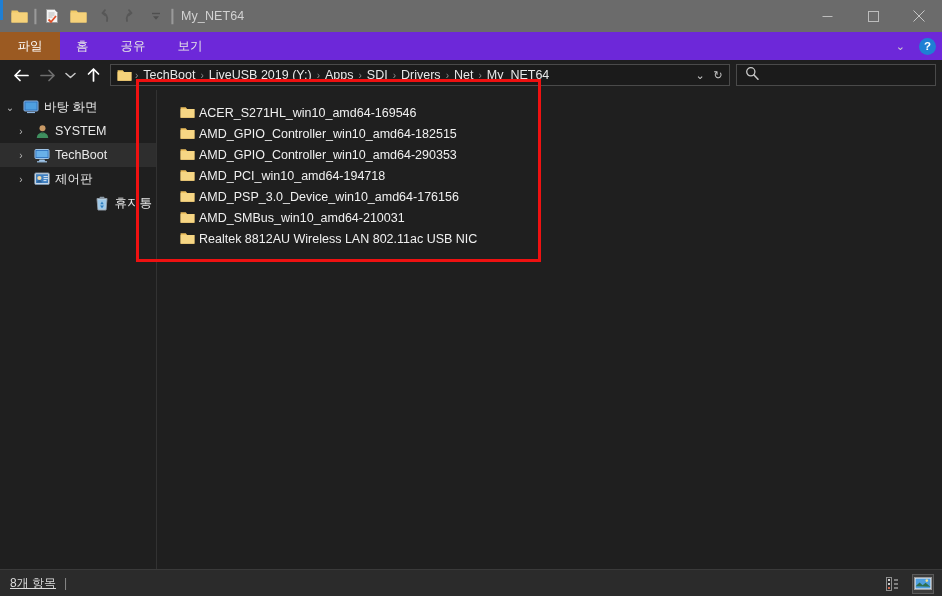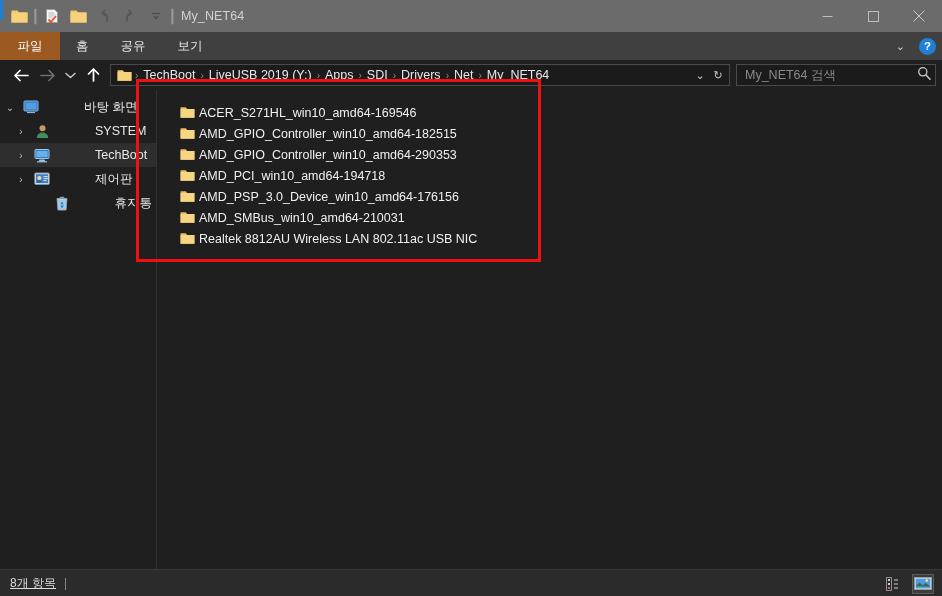--- a/index.html
+++ b/index.html
@@ -24,21 +24,21 @@
                letter-spacing: 0.1px; white-space: nowrap; }
   .wincontrols { position: absolute; right: 0; top: 0; height: 32px; display: flex; }
   .wc { width: 46px; height: 32px; display: flex; align-items: center;
         justify-content: center; }
   .wc svg { display: block; }
 
   
   .folder { display: block; }
 
   
-  .ribbon { height: 28px; background: #404040; display: flex; align-items: center;
+  .ribbon { height: 28px; background: #6d28d9; display: flex; align-items: center;
             flex: 0 0 28px; position: relative; }
   .tab { display: flex; align-items: center; justify-content: center;
          padding: 0 16px; color: #e6e6e6; font-size: 12.5px; height: 28px; }
   .tab.file { background: #9b5a22; color: #ffffff; min-width: 60px; }
   .ribbon-right { position: absolute; right: 6px; top: 0; height: 28px;
                   display: flex; align-items: center; gap: 10px; }
   .chev-collapse { color: #cfcfcf; font-size: 11px; line-height: 1; padding: 0 4px; }
   .help-icon { width: 17px; height: 17px; border-radius: 50%; background: #1f7fd4;
                color: #fff; font-size: 11.5px; font-weight: bold; display: flex;
                align-items: center; justify-content: center; }
@@ -69,21 +69,21 @@
   
   .body { flex: 1 1 auto; display: flex; min-height: 0; background: #1f1f1f; }
   .sidebar { width: 157px; flex: 0 0 157px; background: #1f1f1f;
              border-right: 1px solid #323232; padding-top: 5px; }
   .nav-row { height: 24px; display: flex; align-items: center; padding-right: 4px;
              color: #e8e8e8; font-size: 12.5px; white-space: nowrap; }
   .nav-row.sel { background: #2e2e2e; }
   .nav-exp { width: 20px; display: flex; align-items: center; justify-content: center;
              color: #b9b9b9; font-size: 10px; }
   .nav-ico { width: 22px; display: flex; align-items: center; justify-content: center; }
-  .nav-lbl { padding-left: 2px; margin-left: 40px; }
+  .nav-lbl { padding-left: 2px; }
   .indent-1 { padding-left: 11px; }
   .indent-2 { padding-left: 22px; justify-content: flex-end; }
 
   .content { flex: 1 1 auto; background: #1f1f1f; position: relative;
              padding: 12px 0 0 22px; }
   .file-row { height: 21px; display: flex; align-items: center; gap: 4px;
               color: #f0f0f0; font-size: 12.5px; white-space: nowrap; }
   .file-ico { width: 16px; display: flex; align-items: center; justify-content: center; }
 
   .annot { position: absolute; border: 3px solid #ee1111; pointer-events: none; }
@@ -232,21 +232,20 @@
       <span class="crumb-sep">›</span>
       <span class="crumb">Net</span>
       <span class="crumb-sep">›</span>
       <span class="crumb">My_NET64</span>
       <span class="spacer"></span>
       <span class="crumb-act">⌄</span>
       <span class="crumb-act">↻</span>
     </div>
 
     <div class="searchbox">
-      <input type="text" placeholder="My_NET64 검색" style="">
       <span>
         <svg width="14" height="14" viewBox="0 0 14 14">
           <circle cx="5.8" cy="5.8" r="4.1" fill="none" stroke="#c9c9c9" stroke-width="1.3"></circle>
           <path d="M9 9l4 4.3" stroke="#c9c9c9" stroke-width="1.5" stroke-linecap="round"></path>
         </svg>
       </span>
     </div>
   </div>
 
   <div class="body">

